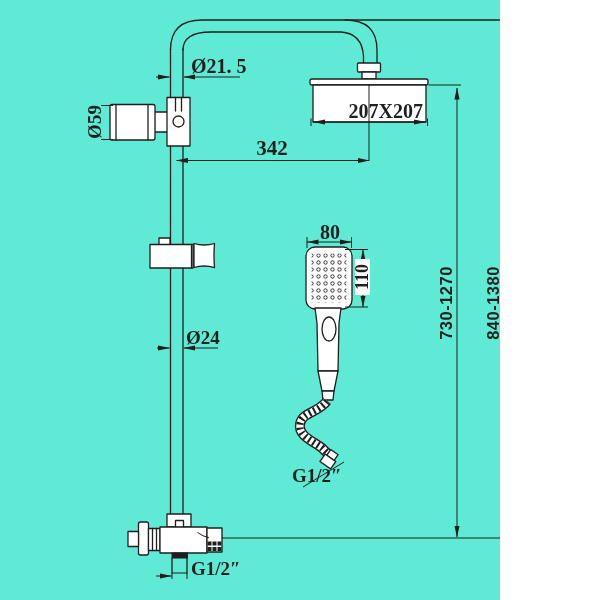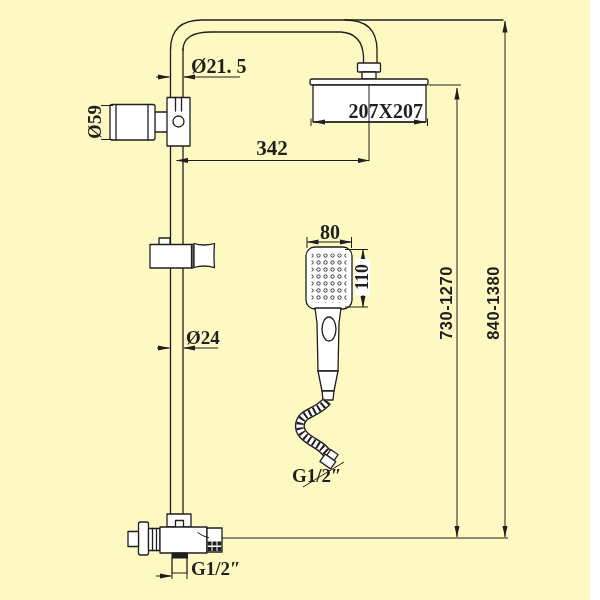--- a/index.html
+++ b/index.html
@@ -1,16 +1,16 @@
 <!DOCTYPE html>
 <html><head>
 <meta charset="utf-8">
 <style>
   html,body{margin:0;padding:0;background:#ffffff;}
-  .canvas{width:590px;height:600px;background:#fef9c3;position:relative;overflow:hidden;}
+  .canvas{width:500px;height:600px;background:#5eead4;position:relative;overflow:hidden;}
   svg{display:block;}
   .ol{fill:#ffffff;stroke:#1f1f1f;stroke-width:1.3;stroke-linejoin:round;}
   .ln{fill:none;stroke:#1f1f1f;stroke-width:1.3;stroke-linejoin:round;stroke-linecap:round;}
   .dim{fill:none;stroke:#1f1f1f;stroke-width:1;}
   .solid{fill:#1f1f1f;stroke:none;}
   .ts{font-family:"Liberation Serif",serif;font-weight:700;fill:#1f1f1f;}
   .tb{font-family:"Liberation Sans",sans-serif;font-weight:700;fill:#1f1f1f;letter-spacing:.5px;}
 </style>
 </head>
 <body>

